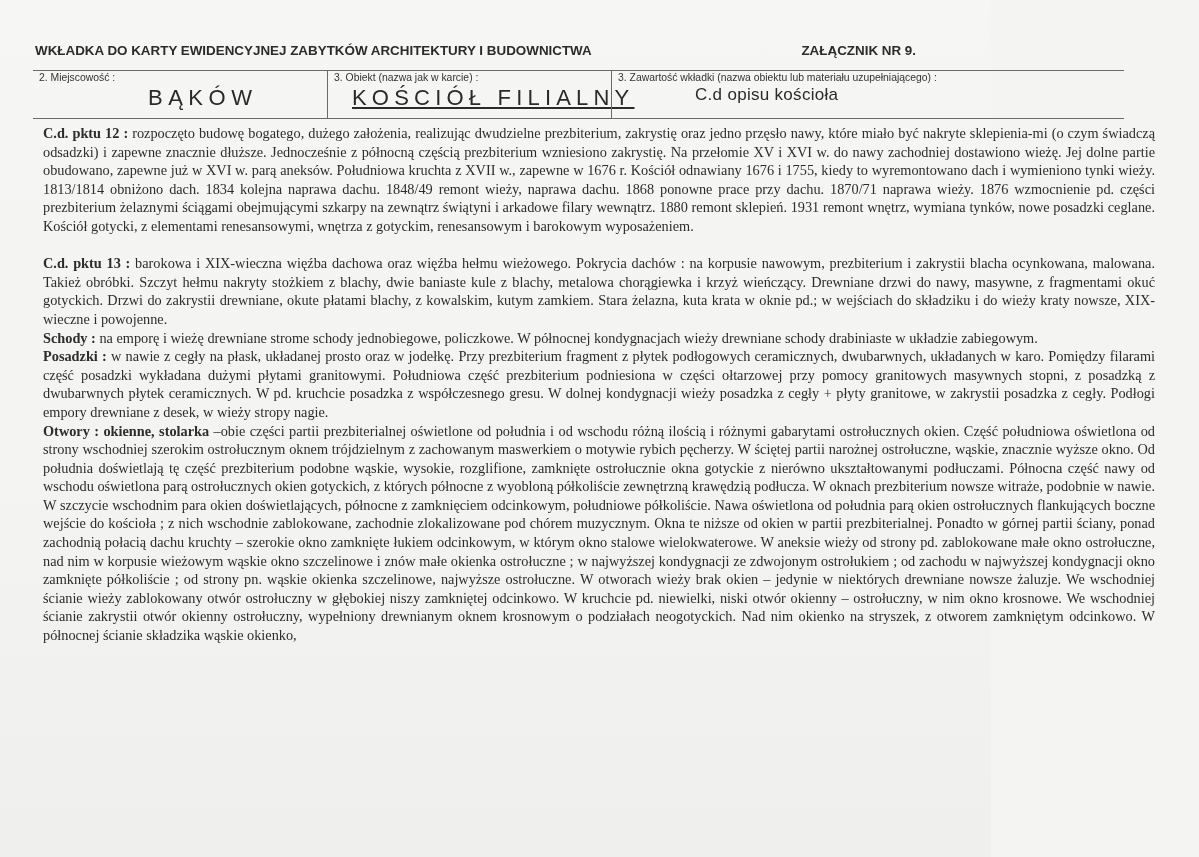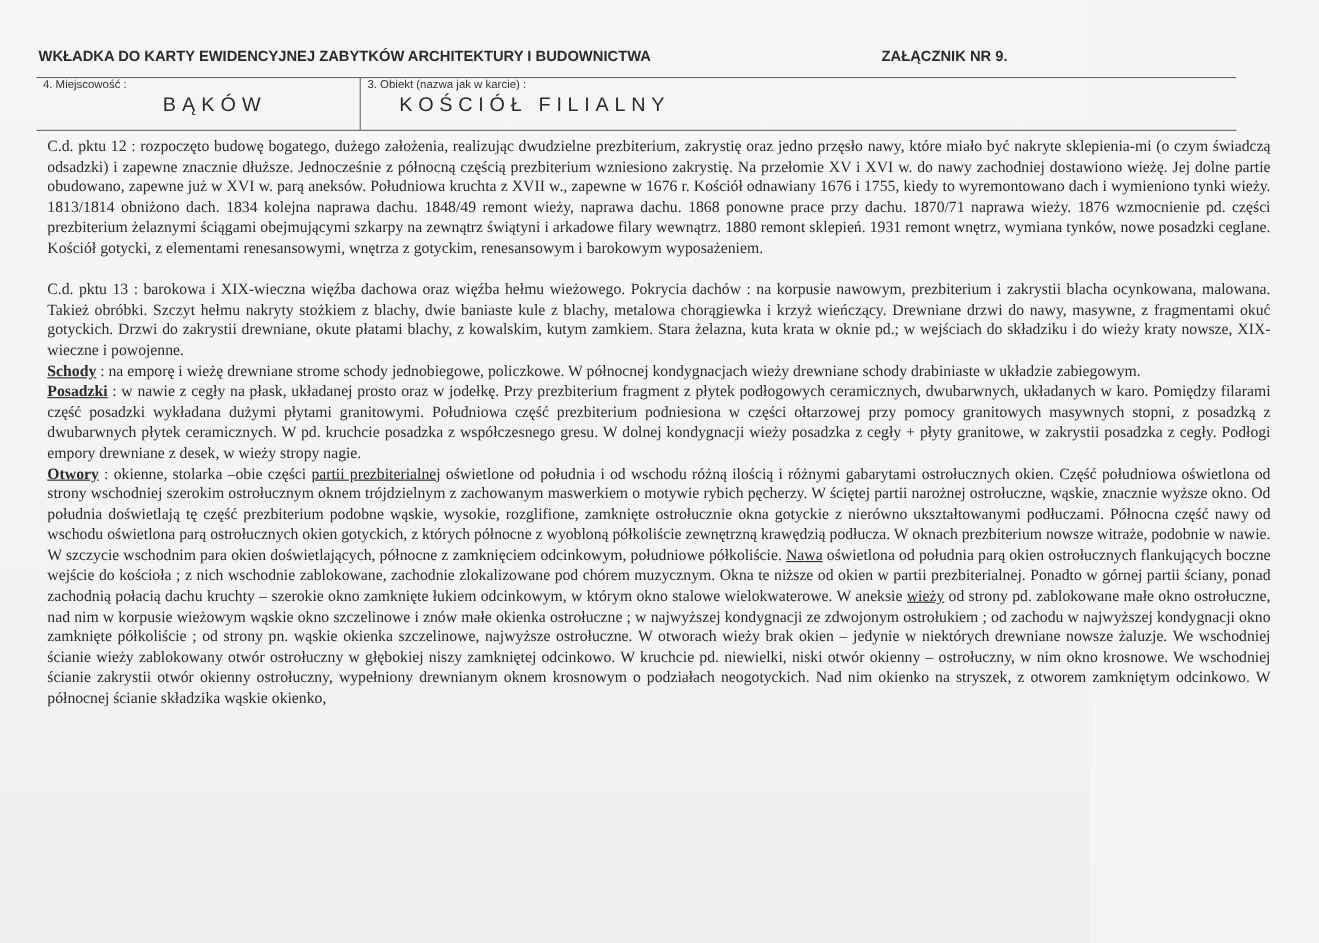--- a/index.html
+++ b/index.html
@@ -56,63 +56,67 @@
       position: absolute;
       left: 6px;
       top: 1px;
       font-size: 10.4px;
       color: #333;
       white-space: nowrap;
     }
     .cell .val {
       position: absolute;
       top: 14px;
-      font-size: 18px;
+      font-size: 22px;
       color: #2a2a2a;
       white-space: nowrap;
     }
     .c1 .val { left: 115px; letter-spacing: 5.5px; }
-    .c2 .val { left: 35px; letter-spacing: 5.2px; }
+    .c2 .val { left: 24px; letter-spacing: 5.2px; text-decoration: underline; }
     .c3 .val { left: 83px; font-size: 17px; letter-spacing: 0.3px; }
 
     .body-text {
       position: absolute;
       left: 43px;
       top: 124px;
       width: 1112px;
       font-family: "Liberation Serif", serif;
       font-size: 14.3px;
       line-height: 18.6px;
       color: #2c2c2c;
       text-align: justify;
     }
     .para { margin: 0; }
     .para.gap { margin-top: 18.6px; }
-    .lead { font-weight: normal; }
-    .u { text-decoration: underline; }
-    .ub { font-weight: bold; text-decoration: underline; }
+    .lead { font-weight: bold; }
+    .u { }
+    .ub { font-weight: bold; }
   </style>
 </head>
 <body>
 
 <div class="page">
 
   <div class="hdr">
     <span class="title">WKŁADKA DO KARTY EWIDENCYJNEJ ZABYTKÓW ARCHITEKTURY I BUDOWNICTWA</span>
     <span class="annex">ZAŁĄCZNIK NR  9.</span>
   </div>
 
   <div class="meta-table">
     <div class="cell c1">
-      <span class="lbl">4.  Miejscowość  :</span>
+      <span class="lbl">2.  Miejscowość  :</span>
       <span class="val">BĄKÓW</span>
     </div>
     <div class="cell c2">
       <span class="lbl">3.  Obiekt (nazwa jak w karcie)  :</span>
       <span class="val">KOŚCIÓŁ  FILIALNY</span>
+    </div>
+    <div class="cell c3">
+      <span class="lbl">3. Zawartość wkładki (nazwa obiektu lub materiału uzupełniającego)  :</span>
+      <span class="val">C.d  opisu kościoła</span>
     </div>
   </div>
 
   <div class="body-text">
 
     <p class="para"><span class="lead">C.d. pktu 12 :</span><span> rozpoczęto budowę bogatego, dużego założenia, realizując dwudzielne prezbiterium, zakrystię oraz jedno przęsło nawy, które miało być nakryte sklepienia-mi (o czym świadczą odsadzki) i zapewne znacznie dłuższe. Jednocześnie z północną częścią prezbiterium wzniesiono zakrystię. Na przełomie XV i XVI w. do nawy zachodniej dostawiono wieżę. Jej dolne partie obudowano, zapewne już w XVI w. parą aneksów. Południowa kruchta z XVII w., zapewne w 1676 r. Kościół  odnawiany 1676 i 1755, kiedy to wyremontowano dach i wymieniono tynki wieży. 1813/1814 obniżono dach. 1834 kolejna naprawa dachu. 1848/49 remont wieży, naprawa dachu. 1868 ponowne prace przy dachu. 1870/71 naprawa wieży. 1876 wzmocnienie pd. części prezbiterium żelaznymi ściągami obejmującymi szkarpy na zewnątrz świątyni i arkadowe filary wewnątrz. 1880  remont sklepień. 1931 remont wnętrz, wymiana tynków, nowe posadzki ceglane. Kościół gotycki, z elementami renesansowymi, wnętrza z gotyckim, renesansowym i barokowym wyposażeniem.</span></p>
 
     <p class="para gap"><span class="lead">C.d. pktu 13 :</span><span> barokowa i XIX-wieczna więźba dachowa oraz więźba hełmu wieżowego. Pokrycia dachów : na korpusie nawowym, prezbiterium i zakrystii blacha ocynkowana, malowana. Takież obróbki. Szczyt hełmu nakryty stożkiem z blachy, dwie baniaste kule z blachy, metalowa chorągiewka i krzyż wieńczący. Drewniane drzwi do nawy, masywne, z fragmentami okuć gotyckich. Drzwi do zakrystii drewniane, okute płatami blachy, z kowalskim, kutym zamkiem.  Stara żelazna, kuta krata w oknie pd.; w wejściach do składziku i do wieży kraty nowsze, XIX-wieczne i powojenne.</span></p>
 
     <p class="para"><span class="ub">Schody</span><span class="lead"> :</span><span> na emporę i wieżę drewniane strome schody jednobiegowe, policzkowe. W północnej kondygnacjach wieży drewniane schody drabiniaste w układzie zabiegowym.</span></p>

